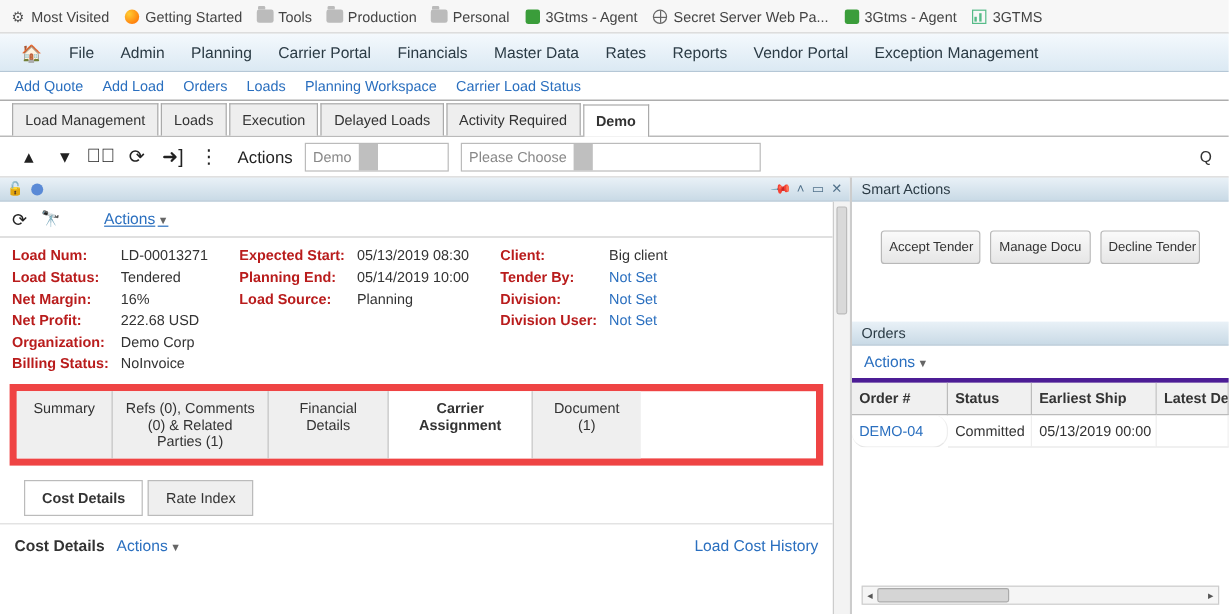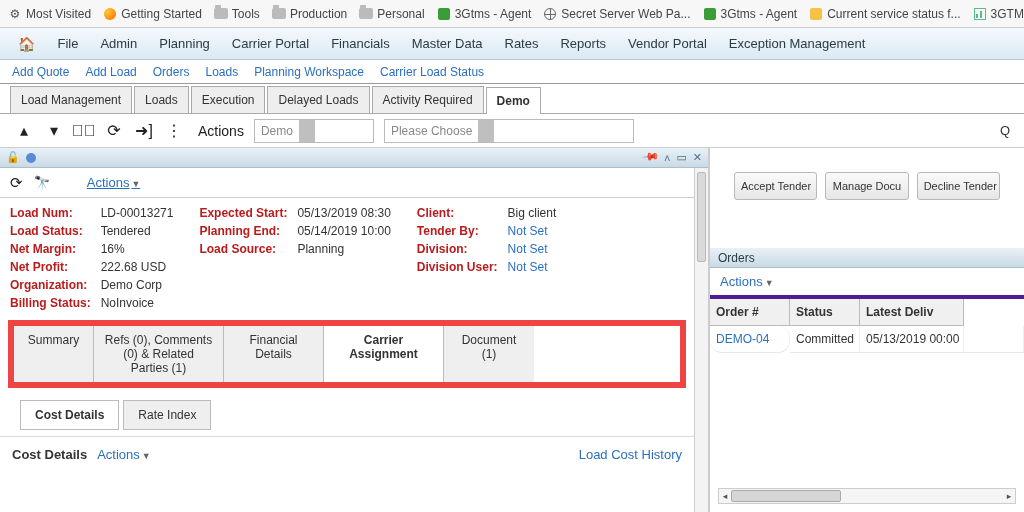--- a/index.html
+++ b/index.html
@@ -139,26 +139,20 @@
       <span class="bk-icon">
         <span class="bk-globe"></span>
       </span>
       <span>Secret Server Web Pa...</span>
     </div>
   <div class="bookmark">
       <span class="bk-icon">
         <span class="bk-green"></span>
       </span>
       <span>3Gtms - Agent</span>
-    </div>
-  <div class="bookmark">
-      <span class="bk-icon">
-        <span class="bk-yellow"></span>
-      </span>
-      <span>Current service status f...</span>
     </div>
   <div class="bookmark">
       <span class="bk-icon">
         <span class="bk-chart"></span>
       </span>
       <span>3GTMS</span>
     </div>
 </div>
 
 <div class="main-nav">
@@ -287,34 +281,36 @@
           <span class="link">Load Cost History</span>
         </div>
       </div>
       <div class="vscroll">
           <div class="vthumb"></div>
         </div>
     </div>
   </div>
 
   <div class="right">
+    <div class="r-header">Smart Actions</div>
     <div class="r-buttons">
       <button>Accept Tender</button>
       <button>Manage Docu</button>
       <button>Decline Tender</button>
     </div>
     <div style="height:24px"></div>
     <div class="r-header">Orders</div>
     <div class="orders-actions">
       <span class="actions-link" style="text-decoration:none"><span>Actions</span><span class="actions-caret">▼</span></span>
     </div>
     <div class="orders-grid">
       <div class="ohdr">
         <div>Order #</div>
         <div>Status</div>
+        <div>Earliest Ship</div>
         <div>Latest Deliv</div>
       </div>
       <div class="orow">
         <div>DEMO-04</div>
         <div>Committed</div>
         <div>05/13/2019 00:00</div>
         <div></div>
       </div>
     </div>
     <div style="flex:1"></div>

